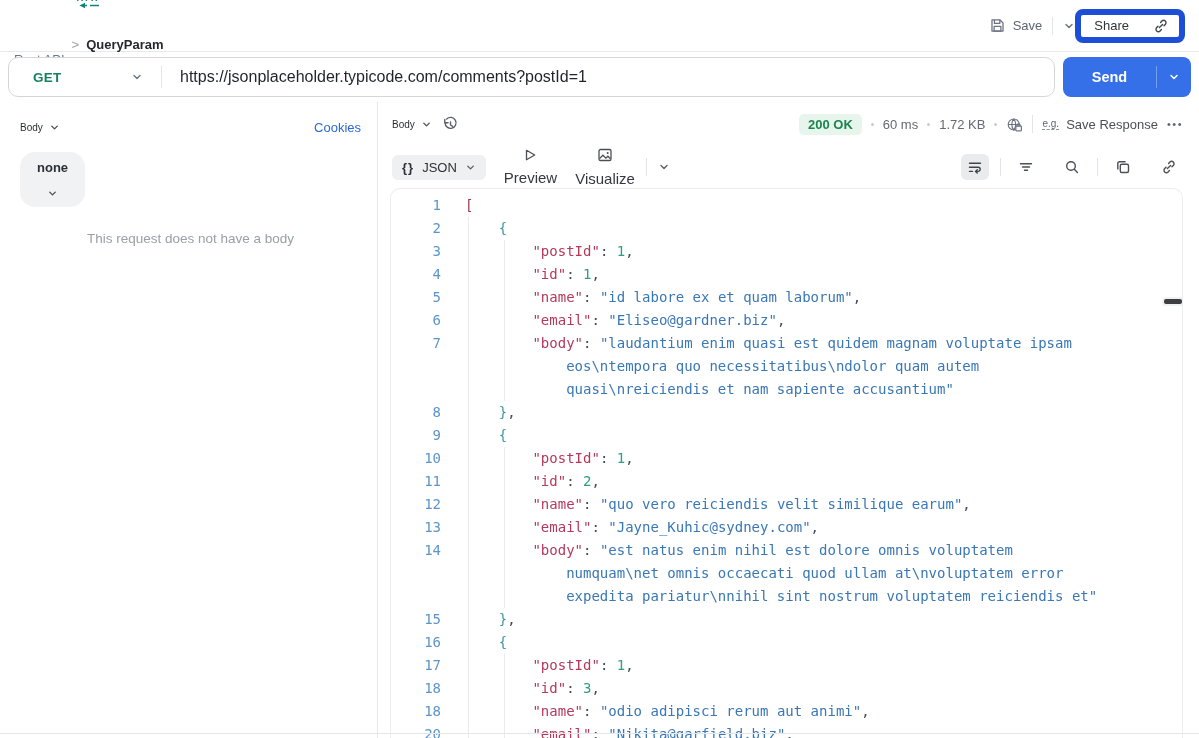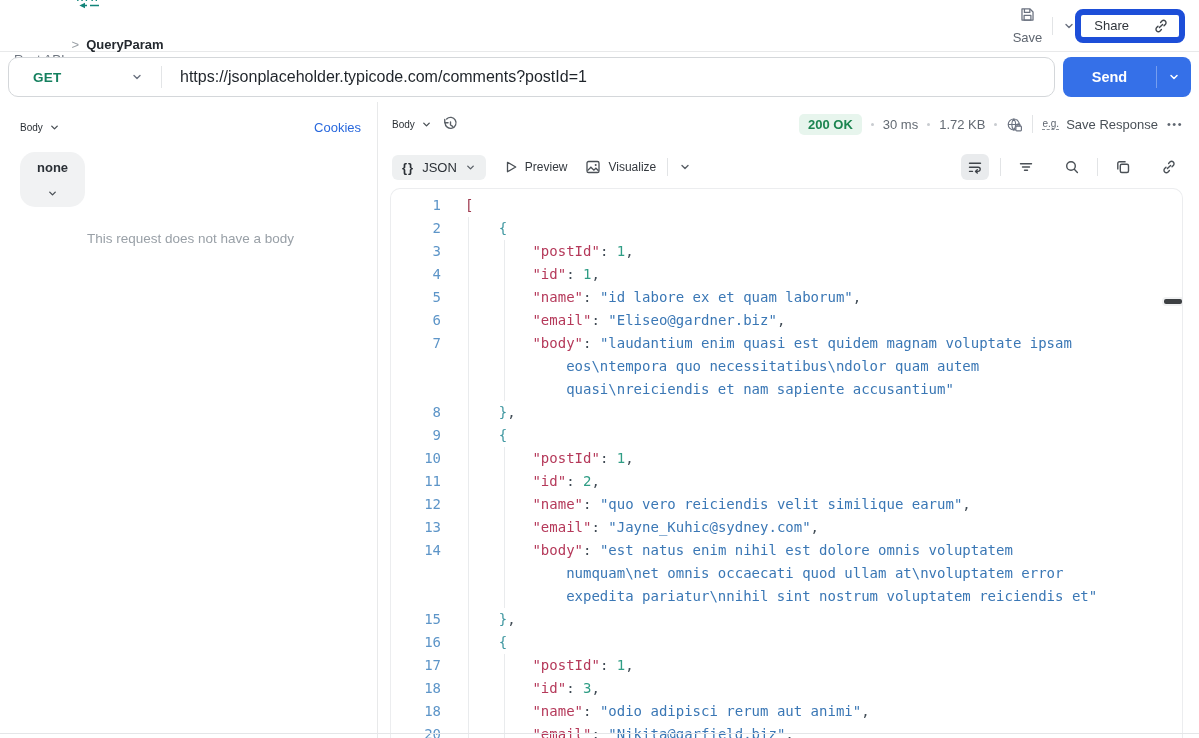--- a/index.html
+++ b/index.html
@@ -8,21 +8,21 @@
   .page { position:relative; width:1199px; height:738px; background:#fff; overflow:hidden; }
 
   
   .topbar { height:52px; display:flex; align-items:center; justify-content:space-between; padding:0 14px; border-bottom:1px solid #e8e9ea; }
   .tb-left { display:flex; align-items:center; gap:12px;flex-direction:column; }
   .crumbs { display:flex; align-items:center; gap:7px; font-size:13px; }
   .crumb-parent { color:#6f7680; cursor:pointer;margin-top:30px; }
   .crumb-sep { color:#9aa0a6; }
   .crumb-current { color:#24292f; font-weight:bold; }
   .tb-right { display:flex; align-items:center; }
-  .save-btn { display:flex; align-items:center; gap:7px; color:#5f6670; font-size:13px; cursor:pointer;flex-direction:column; }
+  .save-btn { display:flex; align-items:center; gap:7px; color:#5f6670; font-size:13px; cursor:pointer; }
   .vdiv { width:1px; height:18px; background:#e2e4e6; display:inline-block; }
   .tb-right .vdiv { margin:0 10px; }
   .share-group { display:flex; align-items:center; border:6px solid #1d4ed8; border-radius:8px; height:34px; margin-left:0; overflow:hidden; }
   .share-label { display:flex; align-items:center; padding:0 13px; font-size:13px; color:#30353b; cursor:pointer; }
   .share-sep { width:1px; background:#d8dbde; }
   .share-link { display:flex; align-items:center; padding:0 10px; cursor:pointer; }
 
   
   .url-row { height:50px; display:flex; align-items:center; gap:8px; padding:5px 8px; }
   .url-bar { flex:1; height:40px; display:flex; align-items:center; border:1px solid #d4d7da; border-radius:10px; background:#fff; }
@@ -55,21 +55,21 @@
   .sep-dot { width:3px; height:3px; border-radius:50%; background:#c8ccd0; display:inline-block; }
   .eg-save { display:flex; align-items:center; gap:7px; cursor:pointer; }
   .eg { font-size:10px; color:#5f6670; border-bottom:1px dashed #8a9097; line-height:1.15; }
   .save-resp-label { font-size:13px; color:#495057; }
   .more-dots { font-size:11px; color:#5f6670; letter-spacing:1.5px; cursor:pointer; }
 
   .resp-toolbar { height:42px; display:flex; align-items:center; padding:0 16px 0 14px; }
   .json-pill { display:flex; align-items:center; gap:8px; background:#eef0f1; border-radius:6px; padding:5px 10px; cursor:pointer; }
   .braces { font-size:13px; font-weight:bold; color:#2b3036; letter-spacing:1px; }
   .fmt-label { font-size:13px; color:#2b3036; }
-  .tbtn { display:flex; align-items:center; gap:7px; margin-left:18px; cursor:pointer; font-size:12px; color:#34393f; }
+  .tbtn { display:flex; align-items:center; gap:7px; margin-left:18px; cursor:pointer; font-size:15px; color:#34393f;flex-direction:column; }
   .resp-toolbar .vdiv { margin:0 11px; }
   .rt-right { margin-left:auto; display:flex; align-items:center; }
   .icon-btn { display:flex; align-items:center; justify-content:center; width:28px; height:26px; border-radius:6px; cursor:pointer; }
   .icon-btn.active { background:#e9ebed; }
   .rt-right .gap { width:18px; }
 
   
   .code-wrap { flex:1; margin:0 16px 0 12px; border:1px solid #ecedef; border-bottom:none; border-radius:10px 10px 0 0; position:relative; overflow:hidden; padding-top:5px; }
   .code-lines { font-family:"DejaVu Sans Mono", monospace; font-size:14px; line-height:23px; }
   .crow { display:flex; }
@@ -194,21 +194,21 @@
         <span>
           <svg width="17" height="17" viewBox="0 0 16 16" fill="none" stroke="#5a6067" stroke-width="1.3" stroke-linecap="round" stroke-linejoin="round">
             <path d="M2.6 3.3v3.1h3.1"></path>
             <path d="M2.9 6.4a5.15 5.15 0 1 0 1.5-3.6"></path>
             <path d="M8 5.6v2.9l2 1.2"></path>
           </svg>
         </span>
         <div class="rh-right">
           <span class="status-pill">200 OK</span>
           <i class="sep-dot"></i>
-          <span class="meta">30 ms</span>
+          <span class="meta">60 ms</span>
           <i class="sep-dot"></i>
           <span class="meta">1.72 KB</span>
           <i class="sep-dot"></i>
           <span>
             <svg width="17" height="17" viewBox="0 0 16 16" fill="none" stroke="#6b7280" stroke-width="1.1">
               <circle cx="7.3" cy="8" r="5.2"></circle>
               <path d="M2.1 8h10.4M7.3 2.8a8.2 8.2 0 0 1 0 10.4M7.3 2.8a8.2 8.2 0 0 0 0 10.4"></path>
               <rect x="9.3" y="9.6" width="5.2" height="4.4" rx="0.8" fill="#fff"></rect>
               <path d="M10.5 9.6V8.7a1.4 1.4 0 0 1 2.8 0v0.9"></path>
             </svg>

